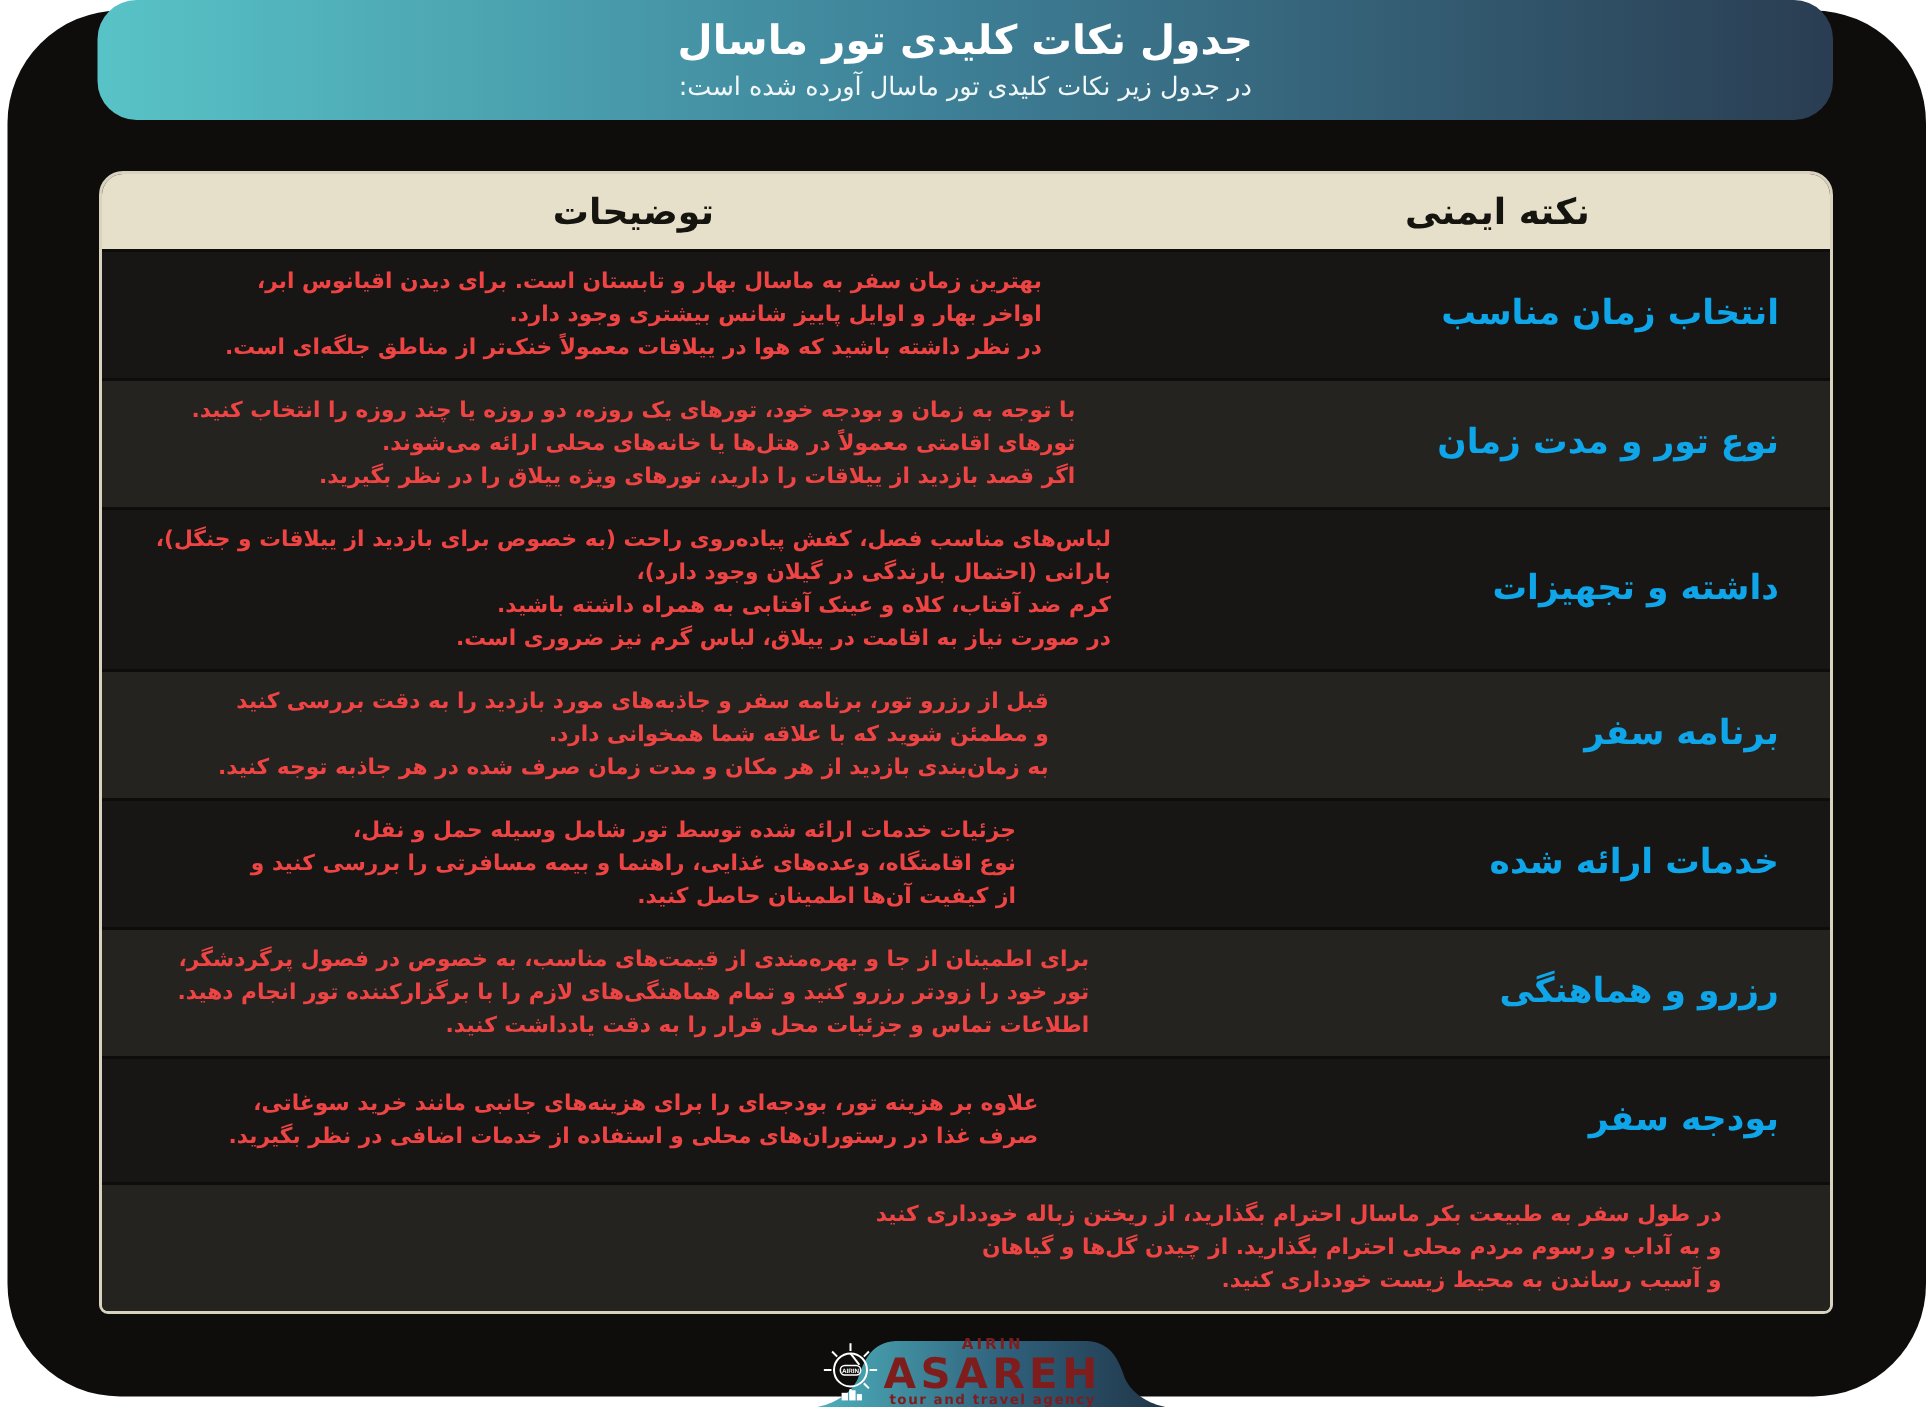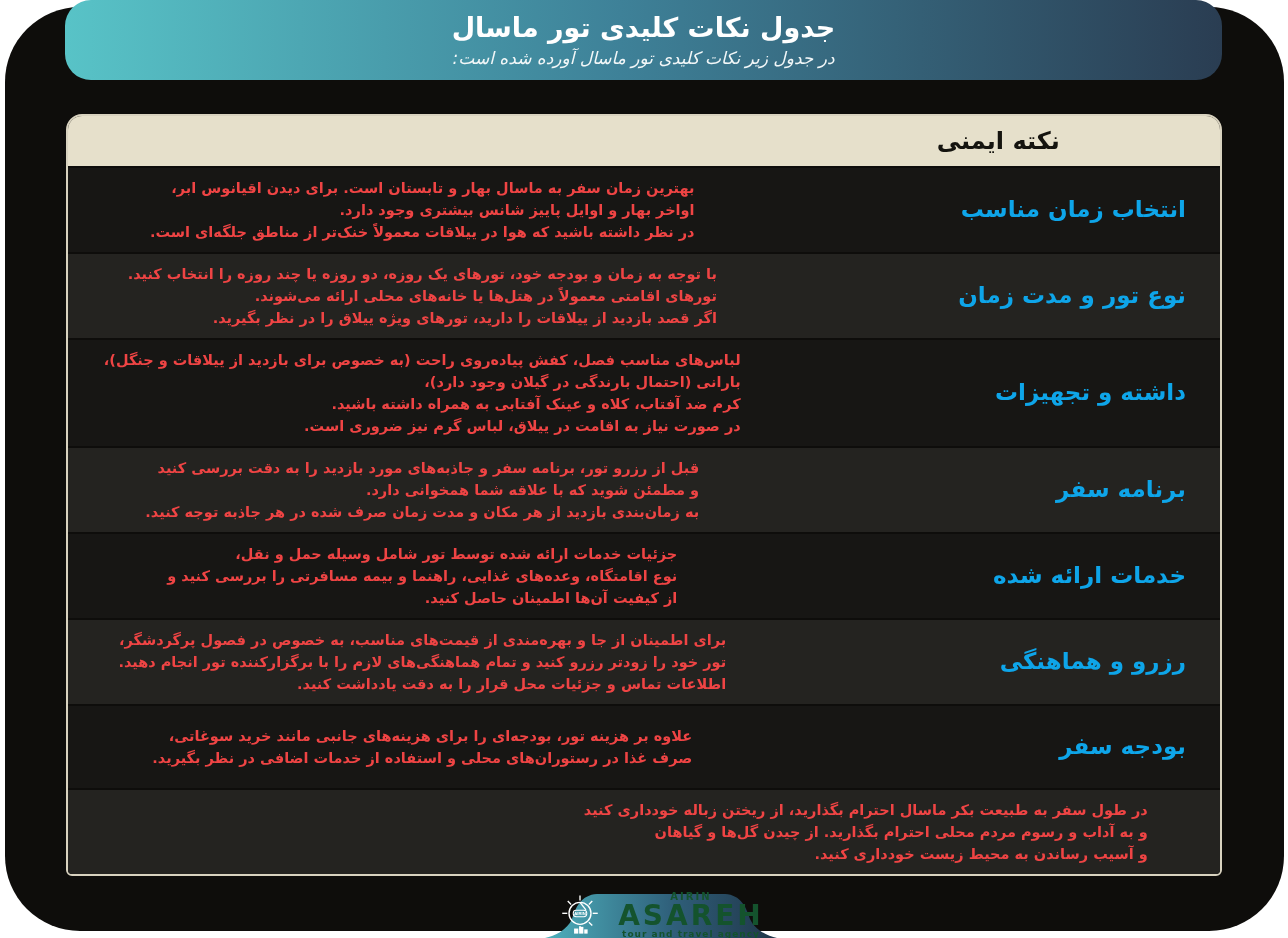--- a/index.html
+++ b/index.html
@@ -15,21 +15,21 @@
   }
   
   .banner {
     position:absolute; left:65px; top:0; width:1157px; height:80px;
     border-radius:26px;
     background:linear-gradient(270deg,#2a3d52 0%, #3e8198 52%, #58c3c7 100%);
     display:flex; flex-direction:column; align-items:center; justify-content:center;
     gap:5px; color:#ffffff; text-align:center;
   }
   .banner .title { font-size:27px; font-weight:bold; letter-spacing:0; }
-  .banner .subtitle { font-size:17px; font-weight:normal; color:#f2f7f8;font-style:italic; }
+  .banner .subtitle { font-size:17px; font-weight:normal; color:#f2f7f8; }
   
   .table {
     position:absolute; left:66px; top:114px; width:1156px;
     border:2px solid #d8d2bf; border-radius:16px 16px 6px 6px;
     overflow:hidden; background:#0e0d0b;
   }
   .thead {
     display:flex; background:#e6e0cb; color:#15140f;
     height:50px; align-items:center; font-weight:bold; font-size:24px;
   }
@@ -50,41 +50,42 @@
     white-space:pre-line; padding:9px 10px;
   }
   
   .badge {
     position:absolute; left:545px; bottom:0; width:232px; height:49px;
     direction:ltr;
   }
   .badge svg.shape { position:absolute; inset:0; }
   .badge .content {
     position:absolute; inset:0; display:flex; align-items:center;
-    justify-content:center; gap:16px; padding-top:3px; color:#14532d;
+    gap:0; padding-top:3px; color:#7f1d1d;
   }
   .badge .words { display:flex; flex-direction:column; align-items:center; line-height:1; }
   .badge .brand-top { font-size:10px; font-weight:bold; letter-spacing:2px; }
   .badge .brand-main { font-size:28px; font-weight:bold; letter-spacing:3px; }
   .badge .brand-sub { font-size:9px; font-weight:bold; letter-spacing:1px; }
 </style>
 </head>
 <body>
 
 <div class="page">
   <div class="card"></div>
 
   <div class="banner">
     <div class="title">جدول نکات کلیدی تور ماسال</div>
     <div class="subtitle">در جدول زیر نکات کلیدی تور ماسال آورده شده است:</div>
   </div>
 
   <div class="table">
     <div class="thead">
       <div class="th point">نکته ایمنی</div>
+      <div class="th desc">توضیحات</div>
     </div>
     <div class="tbody" id="table-body">
   <div class="tr">
     <div class="td point">انتخاب زمان مناسب</div>
     <div class="td desc">بهترین زمان سفر به ماسال بهار و تابستان است. برای دیدن اقیانوس ابر،
 اواخر بهار و اوایل پاییز شانس بیشتری وجود دارد.
 در نظر داشته باشید که هوا در ییلاقات معمولاً خنک‌تر از مناطق جلگه‌ای است.</div>
   </div>
 
   <div class="tr">

